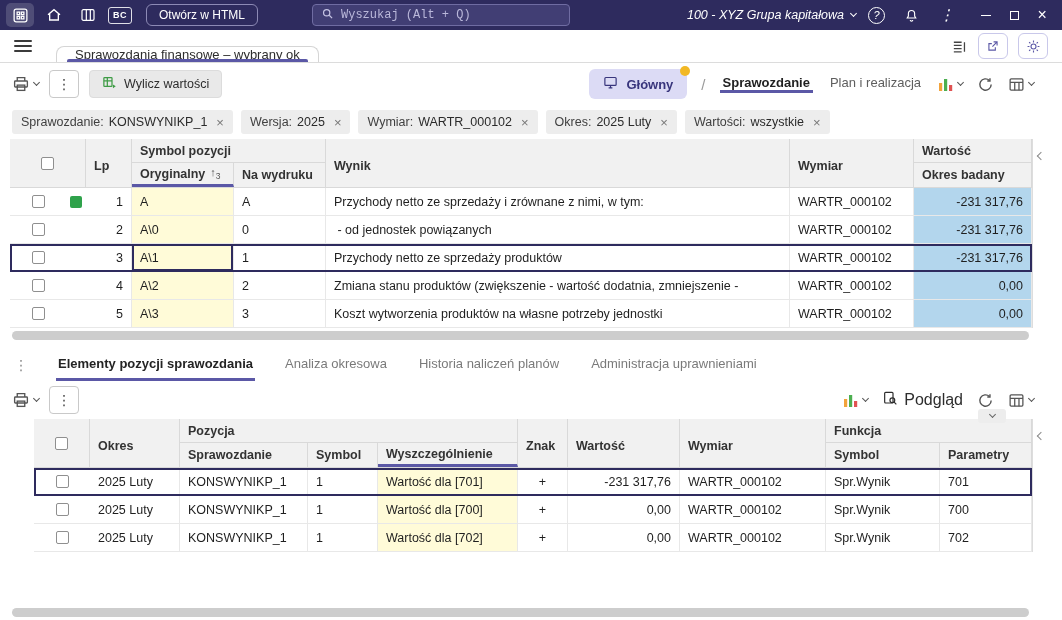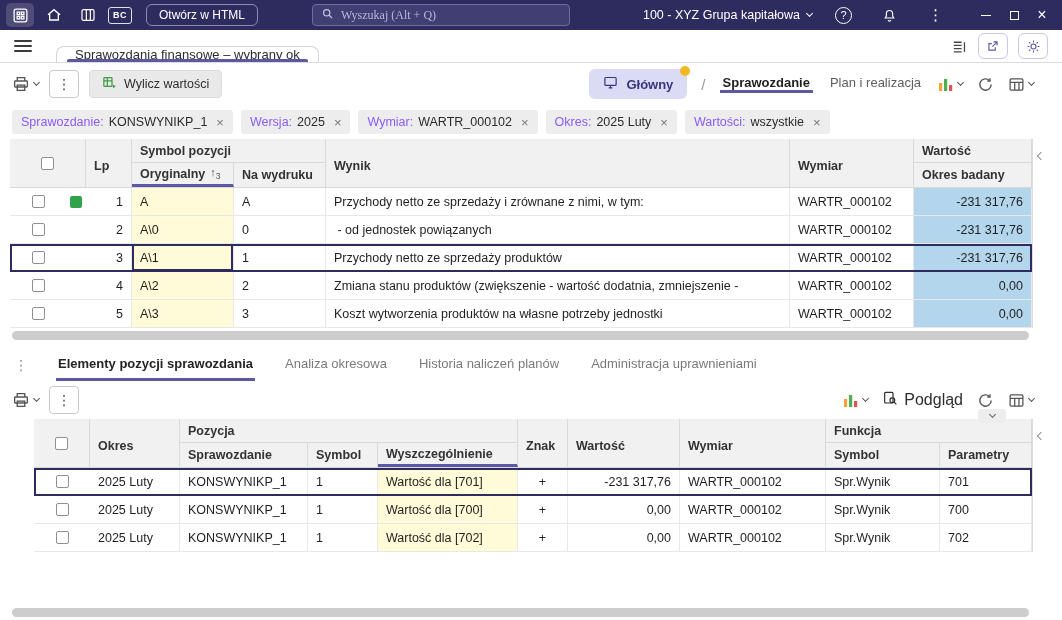--- a/index.html
+++ b/index.html
@@ -12,23 +12,23 @@
 
   
   .titlebar { height:30px; background:#2e2b5e; display:flex; align-items:center; padding:0 6px; color:#fff; flex:none; }
   .tb-left { display:flex; align-items:center; gap:6px; }
   .tb-icon { width:28px; height:24px; display:flex; align-items:center; justify-content:center; color:#fff; cursor:pointer; }
   .tb-icon svg { display:block; }
   .tb-icon.logo { background:rgba(255,255,255,.16); border-radius:5px; }
   .tb-bc { border:1px solid rgba(255,255,255,.85); border-radius:3px; font-size:9px; font-weight:bold; padding:3px 4px; line-height:1; letter-spacing:.5px; }
   .tb-btn { margin-left:8px; height:22px; background:transparent; border:1px solid #8d8ab5; border-radius:6px; color:#fff; font-size:12px; padding:0 12px; font-family:inherit; cursor:pointer; }
   .tb-search { margin-left:54px; width:258px; height:22px; background:#413e74; border:1px solid #6f6ca2; border-radius:4px; display:flex; align-items:center; gap:7px; padding:0 8px; color:#c6c4e4; }
-  .tb-search input { background:transparent; border:none; outline:none; color:#ffffff; font-size:12px; width:100%; font-family:Liberation Serif, serif; }
+  .tb-search input { background:transparent; border:none; outline:none; color:#ffffff; font-size:12px; width:100%; font-family:Liberation Mono, monospace; }
   .tb-search input::placeholder { color:#bab8da; }
-  .tb-right { margin-left:auto; display:flex; align-items:center; gap:23px; font-size:12.5px; }
+  .tb-right { margin-left:auto; display:flex; align-items:center; gap:12px; font-size:12.5px;font-style:italic; }
   .tb-company { display:flex; align-items:center; gap:7px; cursor:pointer; white-space:nowrap; }
   .tb-help { width:17px; height:17px; border:1.4px solid #fff; border-radius:50%; font-size:11px; display:flex; align-items:center; justify-content:center; cursor:pointer; }
   .tb-kebab { font-size:15px; cursor:pointer; padding:0 2px; }
   .win-ctls { display:flex; align-items:center; margin-left:4px; }
   .win-ctl { width:28px; height:26px; display:flex; align-items:center; justify-content:center; cursor:pointer; }
   .ic-min { width:10px; border-top:1.6px solid #fff; display:inline-block; }
   .ic-max { width:9px; height:9px; border:1.4px solid #fff; display:inline-block; }
   .ic-close { font-size:16px; line-height:1; }
 
   
@@ -56,21 +56,21 @@
   .gray-btn { height:28px; background:#e9e9e9; border:1px solid #dcdcdc; border-radius:4px; padding:0 12px; display:flex; align-items:center; gap:7px; font-size:12.5px; color:#2d2d2d; cursor:pointer; align-self:center; font-family:inherit; }
   .glowny-btn { position:relative; height:30px; background:#dcdbf5; border:none; border-radius:6px; padding:0 14px; display:flex; align-items:center; gap:8px; font-size:13px; font-weight:bold; color:#38357c; cursor:pointer; align-self:center; font-family:inherit; }
   .glowny-dot { position:absolute; top:-3px; right:-3px; width:10px; height:10px; border-radius:50%; background:#f2b824; }
   .slash { color:#9a9a9a; font-size:15px; align-self:center; }
   .vtab { display:flex; align-items:center; padding:0 3px; font-size:13px; color:#5e5e5e; border-bottom:3px solid transparent; cursor:pointer; }
   .vtab.active { color:#1f1f1f; font-weight:bold; border-bottom-color:#5b58a6; }
 
   
   .filters { height:34px; display:flex; align-items:center; gap:8px; padding:0 12px; flex:none; }
   .chip { background:#ededed; border-radius:3px; padding:5px 9px; display:flex; align-items:center; gap:5px; cursor:default; white-space:nowrap; }
-  .chip-label { color:#8b5cf6; }
+  .chip-label { color:#404040; }
   .chip-value { color:#2b2b2b; }
   .chip-x { color:#777; font-size:13px; margin-left:4px; cursor:pointer; line-height:1; }
 
   
   .table-wrap { display:flex; padding-left:10px; padding-right:14px; flex:none; }
   .tbl { flex:1; min-width:0; }
   .side-strip { width:16px; border-left:1px solid #ddd; display:flex; justify-content:center; padding-top:14px; color:#8a8a8a; }
 
   .grid-top  { display:grid; grid-template-columns:56px 20px 46px 102px 92px 1fr 124px 118px; }
   .grid-bot  { display:grid; grid-template-columns:56px 90px 128px 70px 140px 50px 112px 146px 114px 1fr;margin-left:24px; }

